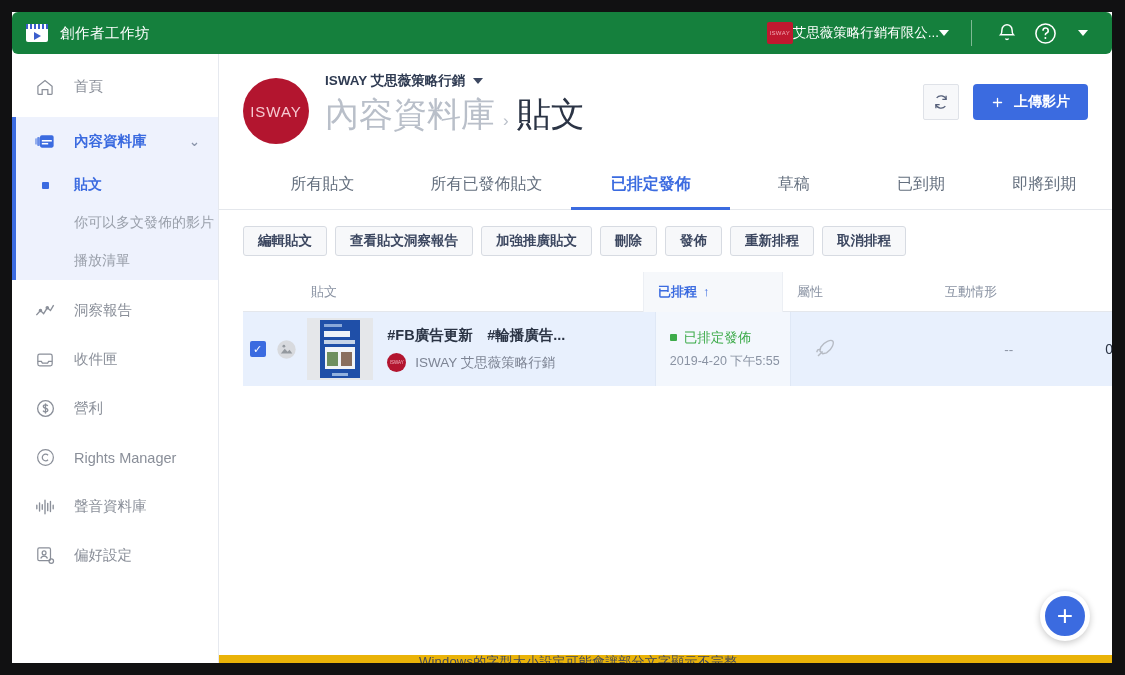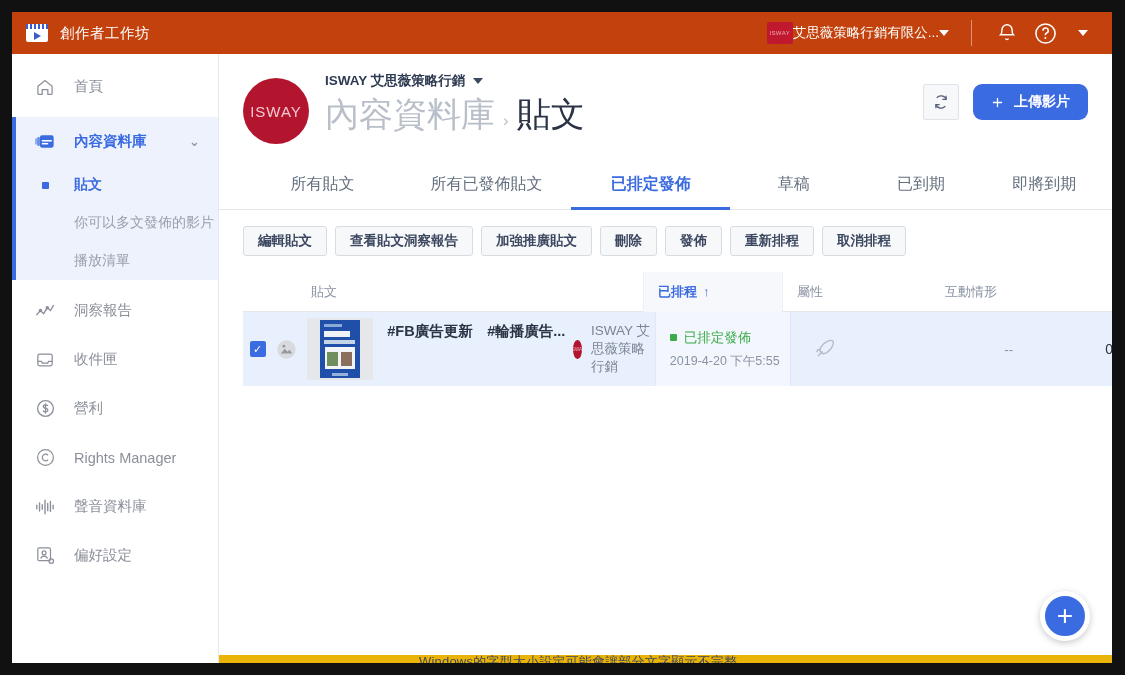--- a/index.html
+++ b/index.html
@@ -12,25 +12,26 @@
   #app {
     position: absolute;
     left: 12px; top: 12px;
     width: 1100px; height: 651px;
     background: #ffffff;
     overflow: hidden;
   }
 
   
   .topbar {
-    height: 42px; background: #c2410c;
+    height: 42px; background: #15803d;
     display: flex; align-items: center;
     padding: 0 10px 0 14px;
     color: #fff;
     position: relative;
+    border-radius: 6px;
   }
   .tb-logo {
     width: 22px; height: 18px; background: #fff; border-radius: 2px;
     position: relative; margin-right: 12px; flex: 0 0 auto;
   }
   .tb-logo:before {
     content: ""; position: absolute; left: 0; top: 0; right: 0; height: 5px;
     background: repeating-linear-gradient(90deg,#3b5ecc 0 2px,#fff 2px 4px);
   }
   .tb-logo:after {
@@ -97,21 +98,21 @@
   .crumb .c1 { font-size: 34px; color: #b9bfc9; }
   .crumb .sep { font-size: 17px; color: #b9bfc9; }
   .crumb .c2 { font-size: 34px; color: #2b3445; }
 
   .head-actions { position: absolute; right: 24px; top: 30px; display: flex; align-items: center; gap: 14px; }
   .refresh-btn {
     width: 36px; height: 36px; border: 1px solid #dfe2e8; background: #f7f8fa;
     display: flex; align-items: center; justify-content: center; border-radius: 2px;
   }
   .upload-btn {
-    height: 36px; background: #3b6be0; color: #fff; border-radius: 9px;
+    height: 36px; background: #3b6be0; color: #fff; border-radius: 4px;
     display: flex; align-items: center; gap: 10px; padding: 0 18px;
     font-size: 14px; font-weight: 600;
   }
 
   
   .tabs { display: flex; align-items: center; margin-top: 18px; padding: 0 8px 0 24px; border-bottom: 1px solid #e4e7ec; }
   .tab {
     font-size: 16px; color: #65707f; padding: 12px 0 14px; margin-right: 0;
     position: relative; text-align: center; white-space: nowrap;
   }
@@ -149,21 +150,21 @@
   }
   .thumb-in { width: 40px; height: 58px; background: #1f4fa8; position: relative; overflow: hidden; }
   .tl1 { position:absolute; left:4px; top:4px; width:18px; height:3px; background:#8aa8d8; }
   .tl2 { position:absolute; left:4px; top:11px; width:26px; height:6px; background:#eef2f8; }
   .tl3 { position:absolute; left:4px; top:20px; width:31px; height:4px; background:#c6d4e8; }
   .tscreen { position:absolute; left:5px; top:27px; width:30px; height:22px; background:#f2f4f7; }
   .tscreen:before { content:""; position:absolute; left:2px; top:5px; width:11px; height:14px; background:#6f8f5e; }
   .tscreen:after { content:""; position:absolute; left:16px; top:5px; width:11px; height:14px; background:#8a6f5e; }
   .tbtn { position:absolute; left:12px; bottom:2px; width:16px; height:3px; background:#93b2de; }
 
-  .postinfo { margin-left: 14px; display: flex; flex-direction: row; gap: 8px; }
+  .postinfo { margin-left: 14px; display: flex; flex-direction: column; gap: 8px; }
   .ptitle { font-size: 14.5px; color: #2b3445; font-weight: 700; white-space: nowrap; }
   .pauthor { display: flex; align-items: center; gap: 9px; font-size: 13.5px; color: #7d8494; }
   .pav { width: 19px; height: 19px; border-radius: 50%; background: #b3152f; display:flex;align-items:center;justify-content:center;color:#f0b6c0;font-size:4.5px; overflow:hidden; }
 
   .schedcell {
     width: 140px; background: #f3f7fd; border-left: 1px solid #dfe8f6; border-right: 1px solid #dfe8f6;
     display: flex; flex-direction: column; justify-content: center; padding-left: 14px; gap: 6px;
   }
   .st-line { display: flex; align-items: center; gap: 7px; font-size: 13.5px; color: #3dab4a; }
   .st-sq { width: 7px; height: 7px; background: #3dab4a; border-radius: 1px; }

